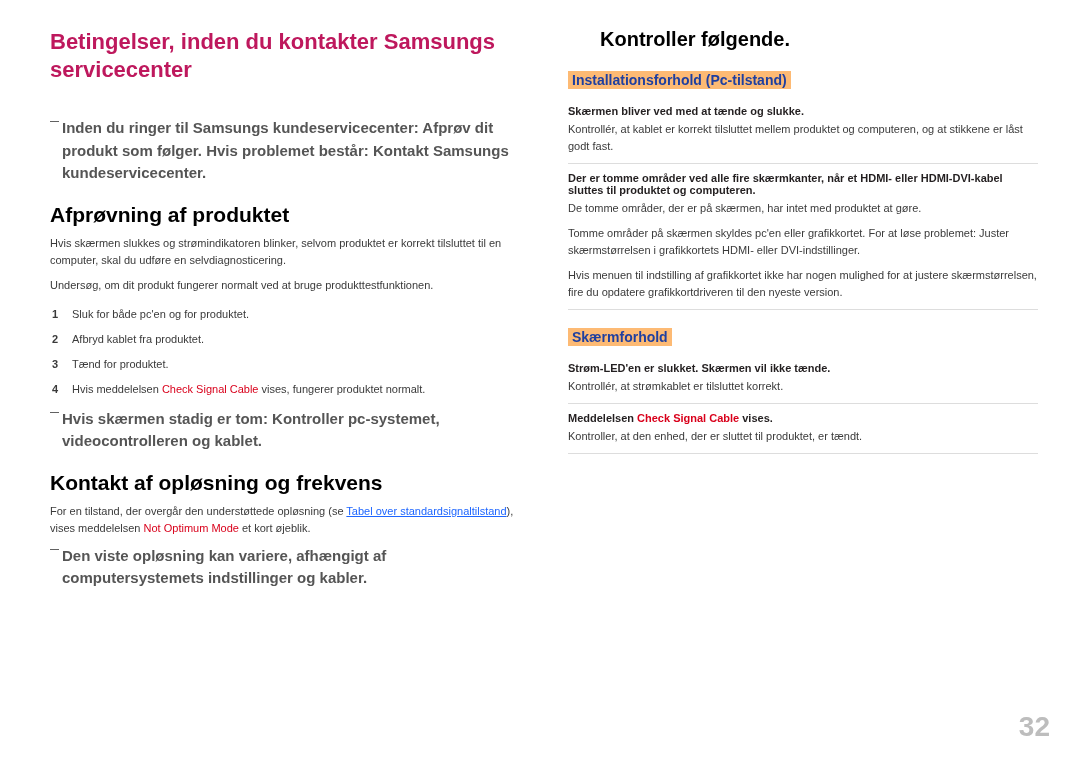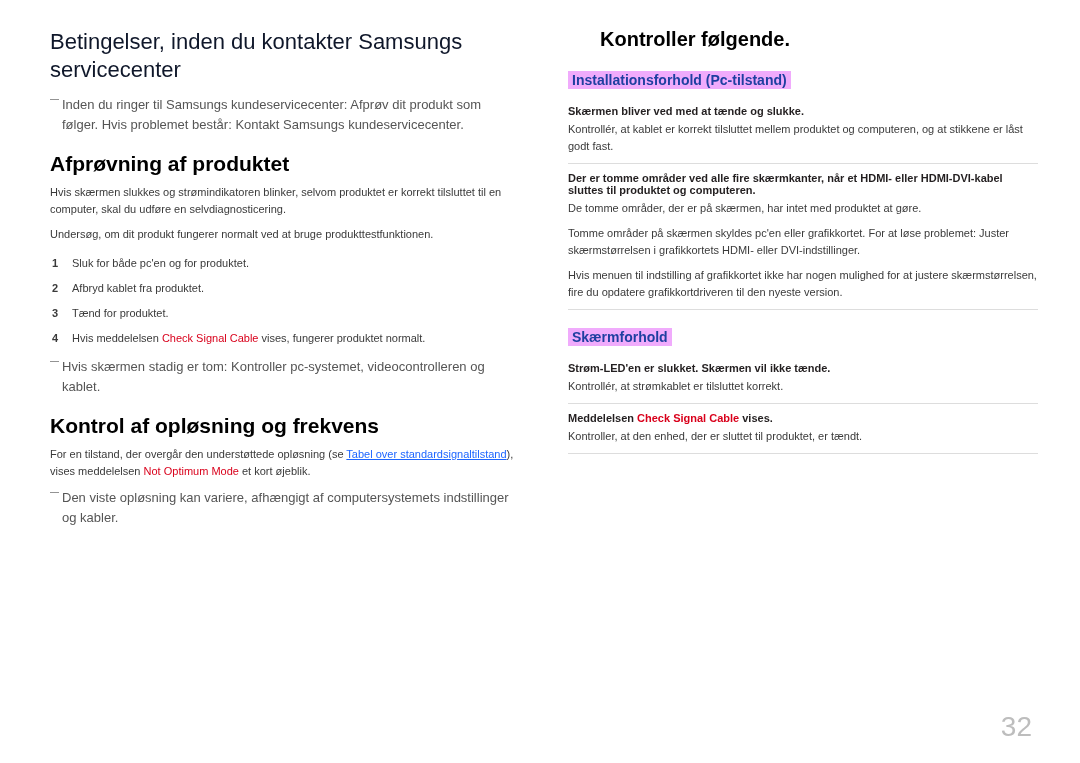--- a/index.html
+++ b/index.html
@@ -20,36 +20,36 @@
     position:absolute; inset:0;
     background:
       linear-gradient(45deg, rgba(0,0,40,0.18) 25%, transparent 25.5%, transparent 50%, rgba(0,0,40,0.18) 50.5%, rgba(0,0,40,0.18) 75%, transparent 75.5%);
     background-size: 180px 180px;
     opacity: 0.35;
     pointer-events:none;
   }
   .banner h1 { font-weight: 400; font-size: 29px; line-height: 1.2; position: relative; }
   .content { display: flex; padding: 28px 42px 0 50px; gap: 48px; }
   .col { flex: 1; min-width: 0; }
-  h2.blue { color: #0f172a; font-size: 22px; font-weight: 400; line-height: 1.25; margin-bottom: 12px; }
+  h2.blue { color: #be185d; font-size: 22px; font-weight: 700; line-height: 1.25; margin-bottom: 34px; }
   h2.black { color: #000; font-size: 20px; font-weight: 600; margin-bottom: 16px; margin-left: 32px; }
   h3.sub { color: #000; font-size: 21px; font-weight: 600; margin: 18px 0 8px; }
-  h4.yellow { display: inline-block; background: #f0abfc; color: #1e3fa0; font-size: 14px; font-weight: 600; padding: 1px 4px; margin: 4px 0 10px; }
+  h4.yellow { display: inline-block; background: #fdba74; color: #1e3fa0; font-size: 14px; font-weight: 600; padding: 1px 4px; margin: 4px 0 10px; }
   p, li { font-size: 11px; line-height: 1.55; color: #3a3a3a; }
-  .tiny { font-size: 13px; color: #555; line-height: 1.5; margin-bottom: 10px; position: relative; padding-left: 12px; }
+  .tiny { font-size: 15px; color: #555; line-height: 1.5; margin-bottom: 10px; position: relative; padding-left: 12px; font-weight: bold; }
   .tiny::before { content: "―"; position: absolute; left: 0; top: -2px; font-size: 9px; color: #555; }
   .body { font-size: 11px; margin-bottom: 8px; }
   ol.steps { list-style: none; counter-reset: item; margin: 6px 0; }
   ol.steps li { counter-increment: item; font-size: 11px; padding: 4px 0; position: relative; padding-left: 22px; }
   ol.steps li::before { content: counter(item); font-weight: 700; position: absolute; left: 2px; }
   .red { color: #d9001b; }
   a.link { color: #1e66ff; text-decoration: underline; }
   .bold { font-weight: 700; font-size: 11px; display: block; margin: 6px 0 4px; }
   .sep { border-top: 1px solid #ddd; margin: 8px 0; }
-  .page-num { position: absolute; right: 48px; bottom: 20px; font-size: 28px; color: #bdbdbd; font-weight: 400; }
+  .page-num { position: absolute; right: 30px; bottom: 20px; font-size: 28px; color: #bdbdbd; font-weight: 700; }
 </style>
 </head>
 <body>
 
 <div class="page">
 
 
   <div class="content">
 
     <div class="col">
@@ -64,21 +64,21 @@
         <li>Sluk for både pc'en og for produktet.</li>
         <li>Afbryd kablet fra produktet.</li>
         <li>Tænd for produktet.</li>
         <li>
           <span>Hvis meddelelsen </span><span class="red">Check Signal Cable</span><span> vises, fungerer produktet normalt.</span>
         </li>
       </ol>
 
       <p class="tiny">Hvis skærmen stadig er tom: Kontroller pc-systemet, videocontrolleren og kablet.</p>
 
-      <h3 class="sub">Kontrol af opløsning og frekvens</h3>
+      <h3 class="sub">Kontakt af opløsning og frekvens</h3>
       <p class="body">
         <span>For en tilstand, der overgår den understøttede opløsning (se </span><a href="#" class="link">Tabel over standardsignaltilstand</a><span>), vises meddelelsen </span><span class="red">Not Optimum Mode</span><span> et kort øjeblik.</span>
       </p>
       <p class="tiny">Den viste opløsning kan variere, afhængigt af computersystemets indstillinger og kabler.</p>
     </div>
 
     <div class="col">
       <h2 class="black">Kontroller følgende.</h2>
 
       <h4 class="yellow">Installationsforhold (Pc-tilstand)</h4>

